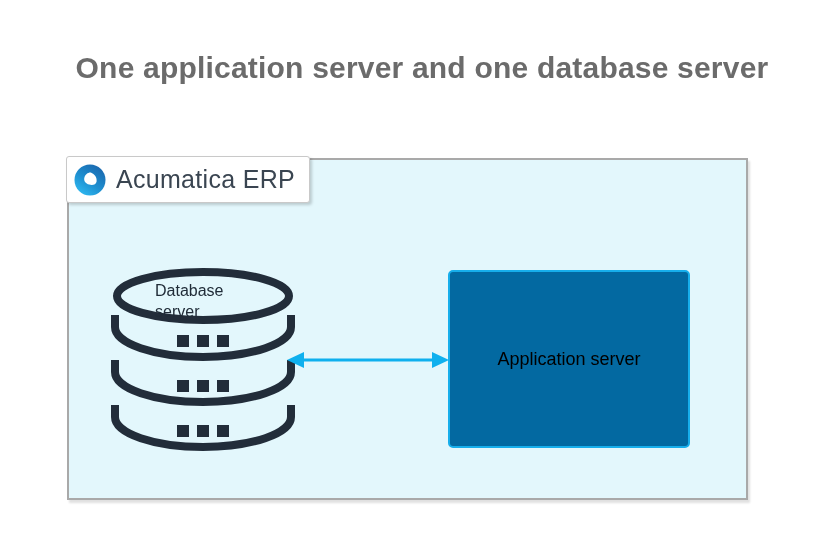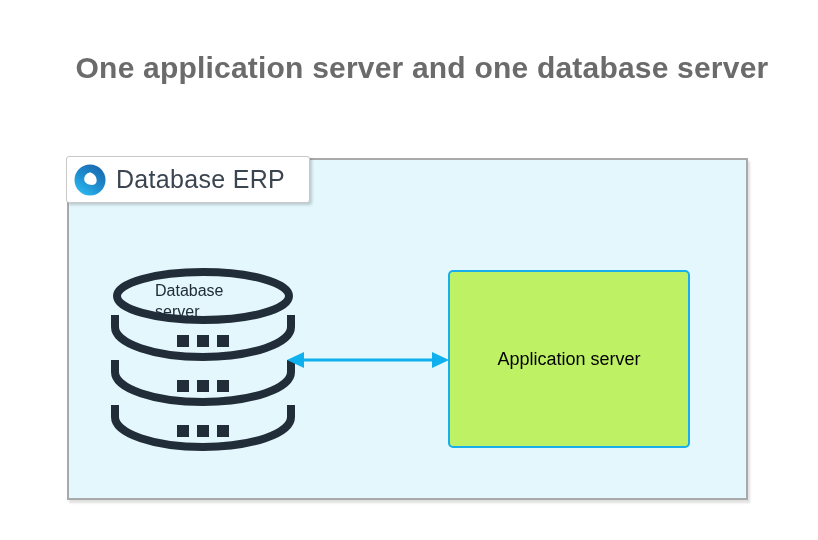--- a/index.html
+++ b/index.html
@@ -69,21 +69,21 @@
   .arrow {
     position: absolute;
     left: 287px; top: 347px;
     z-index: 2;
   }
   .app-box {
     position: absolute;
     left: 448px; top: 270px;
     width: 242px; height: 178px;
     box-sizing: border-box;
-    background: #bef264;
+    background: #0369a1;
     border: 2px solid #17aeeb;
     border-radius: 5px;
     display: flex;
     align-items: center;
     justify-content: center;
     z-index: 2;
   }
   .app-box-text {
     font-size: 18px;
     color: #000000;
@@ -103,21 +103,21 @@
       <defs>
         <linearGradient id="lg" x1="0.85" y1="0" x2="0.15" y2="1">
           <stop offset="0" stop-color="#1a64ab"></stop>
           <stop offset="0.55" stop-color="#1e8fd0"></stop>
           <stop offset="1" stop-color="#2fbdf4"></stop>
         </linearGradient>
       </defs>
       <circle cx="17" cy="17" r="15.5" fill="url(#lg)"></circle>
       <path d="M17.8 9.6 C 21.6 11.2 24.2 14.6 23.6 18.4 C 23.1 21.6 19.6 22.6 16.2 21.6 C 12.6 20.5 10.4 17.6 11.4 14.4 C 12.2 11.8 14.8 9.4 17.8 9.6 Z" fill="#ffffff"></path>
     </svg>
-    <span class="erp-label-text">Database ERP</span>
+    <span class="erp-label-text">Acumatica ERP</span>
   </div>
 
   <svg class="db-icon" width="190" height="192" viewBox="0 0 190 192">
     <g fill="none" stroke="#222d3a" stroke-width="8">
       <ellipse cx="95" cy="29" rx="86" ry="24"></ellipse>
       <path d="M7 48 L7 60 A88 30 0 0 0 183 60 L183 48"></path>
       <path d="M7 93 L7 105 A88 30 0 0 0 183 105 L183 93"></path>
       <path d="M7 138 L7 150 A88 30 0 0 0 183 150 L183 138"></path>
     </g>
     <g fill="#222d3a">

